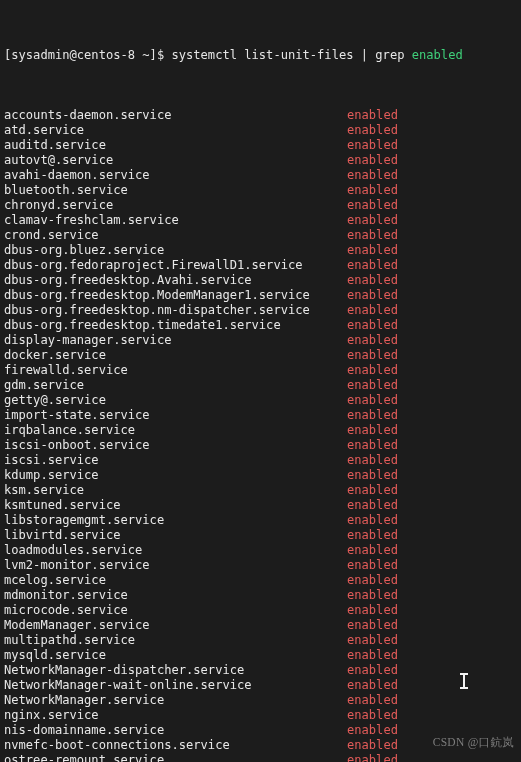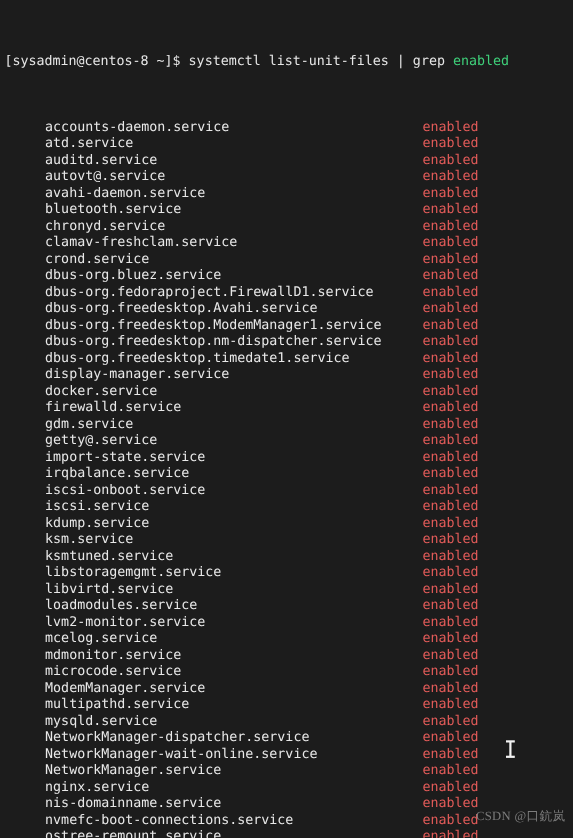--- a/index.html
+++ b/index.html
@@ -38,21 +38,20 @@
   .cmd-plain {
     color: #e6e6e6;
   }
   .cmd-match {
     color: #3fd07a;
   }
   .row {
     position: relative;
     height: 15px;
     line-height: 15px;
-    margin-left: 37px;
   }
   .unit {
     color: #e8e8e8;
   }
   .state {
     position: absolute;
     left: 343px;
     top: 0;
     color: #e25b59;
   }

